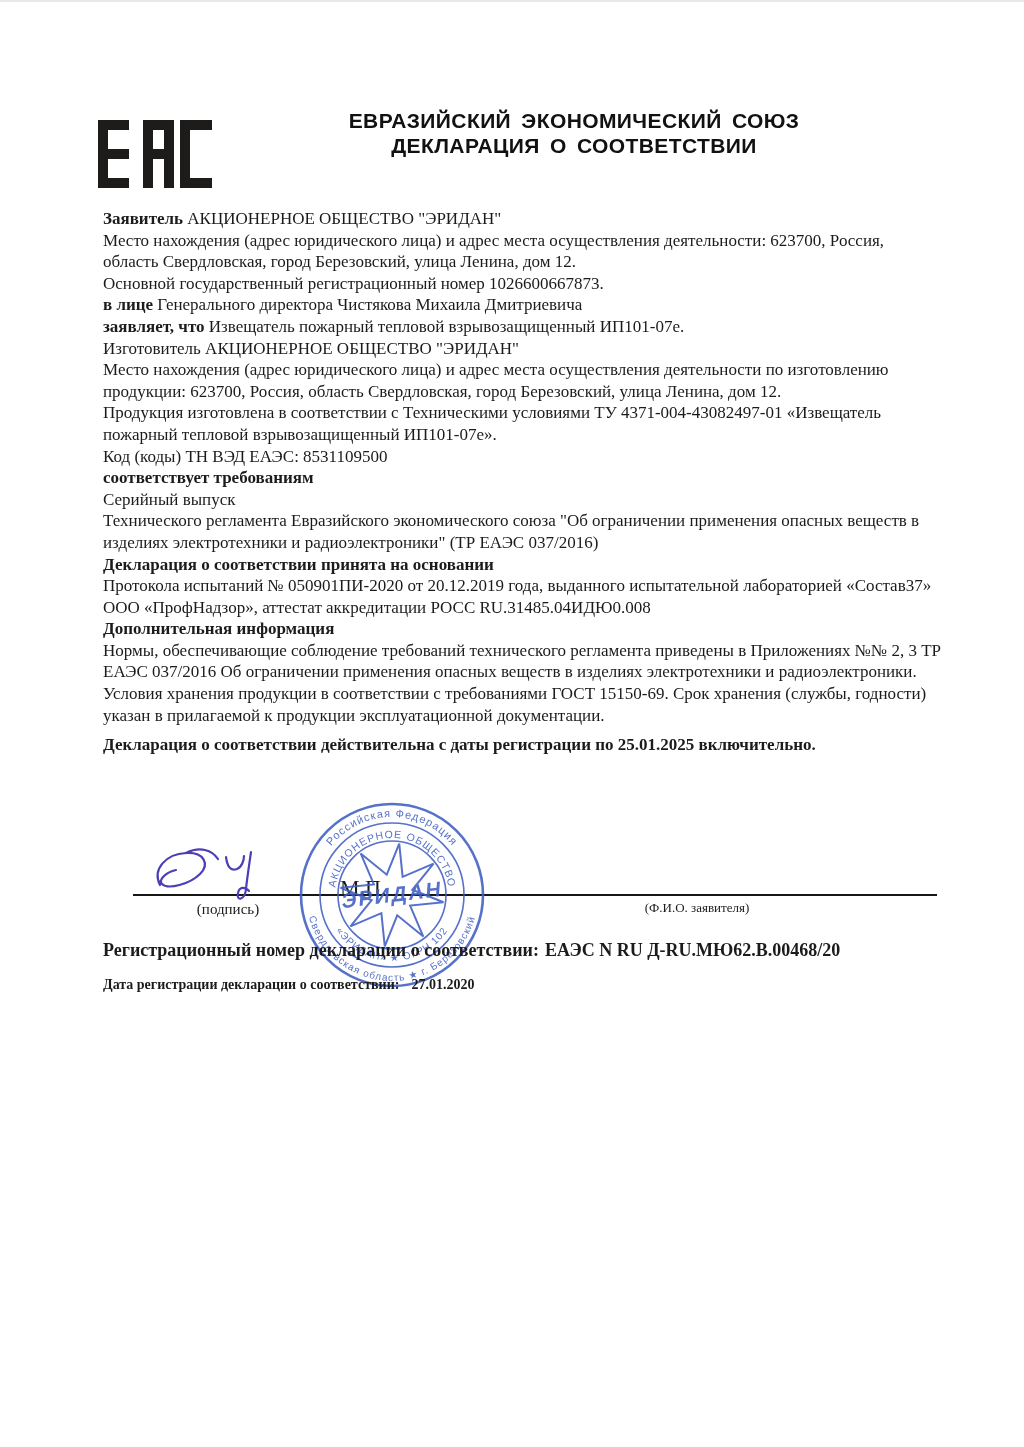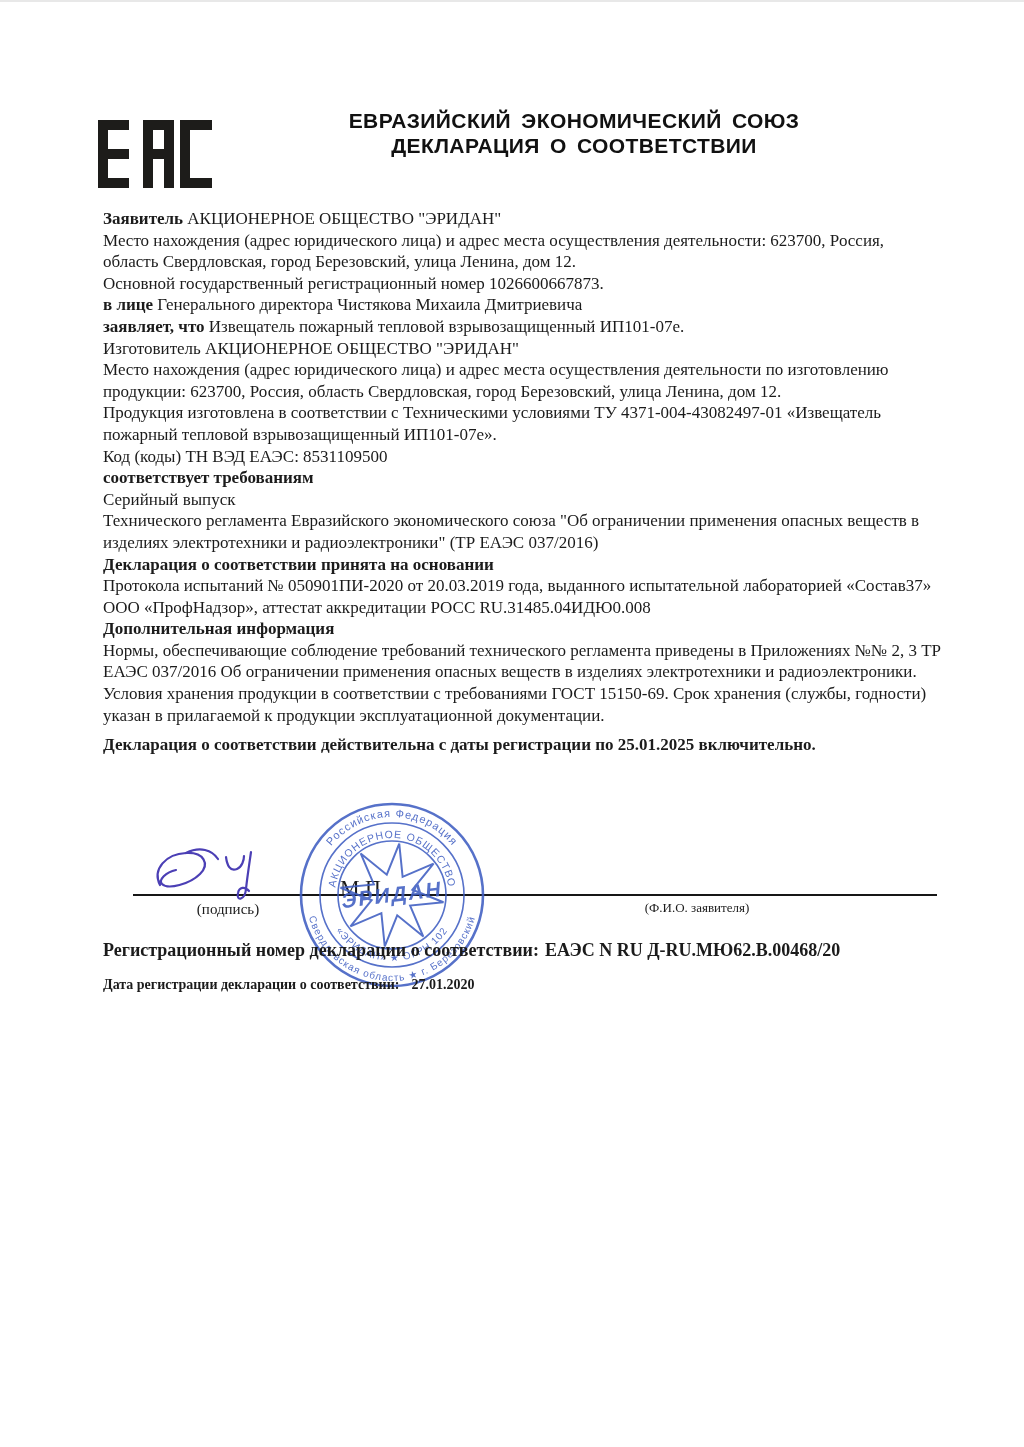--- a/index.html
+++ b/index.html
@@ -75,21 +75,21 @@
       <p><span class="b">в лице </span><span>Генерального директора Чистякова Михаила Дмитриевича</span></p>
       <p><span class="b">заявляет, что </span><span>Извещатель пожарный тепловой взрывозащищенный ИП101-07е.</span></p>
       <p><span>Изготовитель АКЦИОНЕРНОЕ ОБЩЕСТВО "ЭРИДАН"</span></p>
       <p><span>Место нахождения (адрес юридического лица) и адрес места осуществления деятельности по изготовлению продукции: 623700, Россия, область Свердловская, город Березовский, улица Ленина, дом 12.</span></p>
       <p><span>Продукция изготовлена в соответствии с Техническими условиями ТУ 4371-004-43082497-01 «Извещатель пожарный тепловой взрывозащищенный ИП101-07е».</span></p>
       <p><span>Код (коды) ТН ВЭД ЕАЭС: 8531109500</span></p>
       <p><span class="b">соответствует требованиям</span></p>
       <p><span>Серийный выпуск</span></p>
       <p><span>Технического регламента Евразийского экономического союза "Об ограничении применения опасных веществ в изделиях электротехники  и радиоэлектроники" (ТР ЕАЭС 037/2016)</span></p>
       <p><span class="b">Декларация о соответствии принята на основании</span></p>
-      <p><span>Протокола испытаний № 050901ПИ-2020 от 20.03.2019 года, выданного испытательной лабораторией «Состав37» ООО «ПрофНадзор», аттестат аккредитации РОСС RU.31485.04ИДЮ0.008</span></p>
+      <p><span>Протокола испытаний № 050901ПИ-2020 от 20.12.2019 года, выданного испытательной лабораторией «Состав37» ООО «ПрофНадзор», аттестат аккредитации РОСС RU.31485.04ИДЮ0.008</span></p>
       <p><span class="b">Дополнительная информация</span></p>
       <p><span>Нормы, обеспечивающие соблюдение требований технического регламента приведены в Приложениях №№ 2, 3 ТР ЕАЭС 037/2016 Об ограничении применения опасных веществ в изделиях электротехники и радиоэлектроники. Условия хранения продукции в соответствии с требованиями ГОСТ 15150-69. Срок хранения (службы, годности) указан в прилагаемой к продукции эксплуатационной документации.</span></p>
       <p class="gap"><span class="b">Декларация о соответствии действительна с даты регистрации по 25.01.2025 включительно.</span></p>
     </div>
 
   <div class="sig-line"></div>
 
   <svg class="sig-scribble" width="150" height="62" viewBox="0 0 150 62">
     <g fill="none" stroke="#4b3fb5" stroke-width="2.2" stroke-linecap="round">
       <path d="M10,40 C2,24 16,9 36,8 C54,7 60,19 50,29 C40,39 18,45 12,39 C8,35 16,27 26,25"></path>

